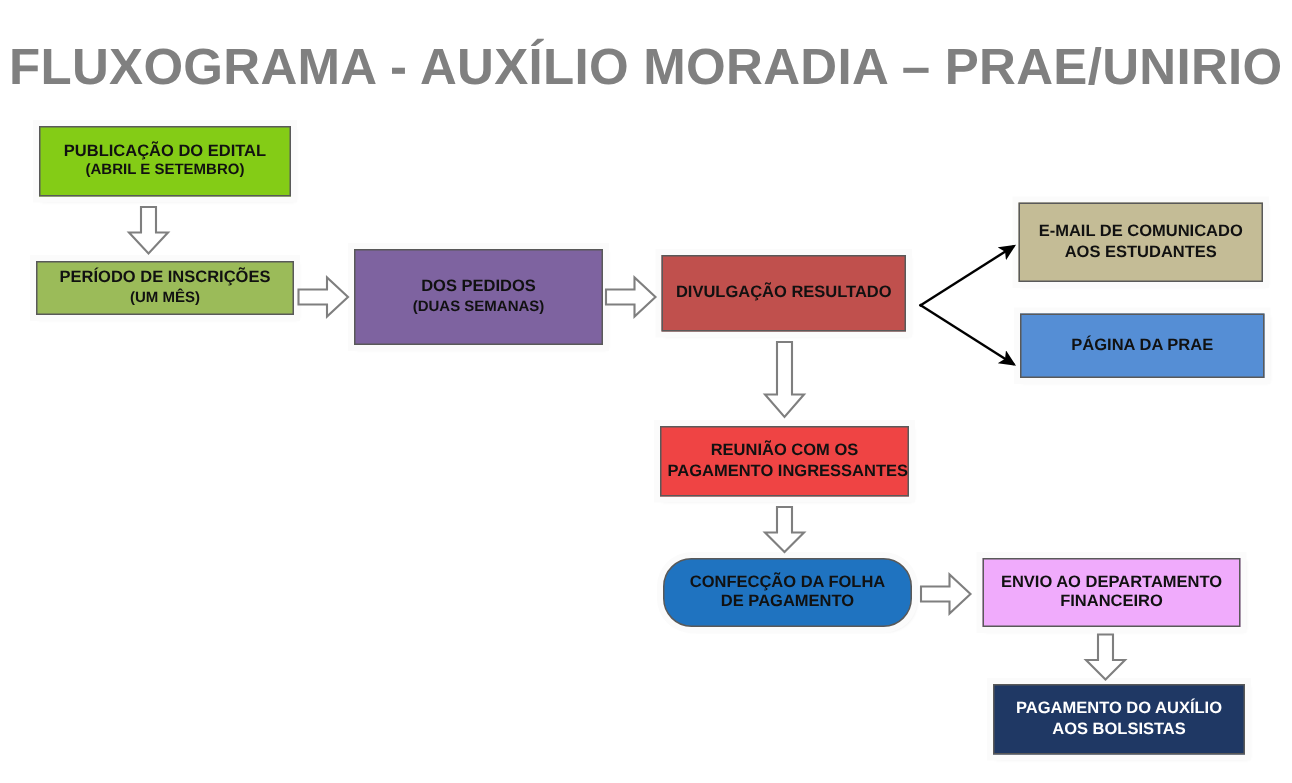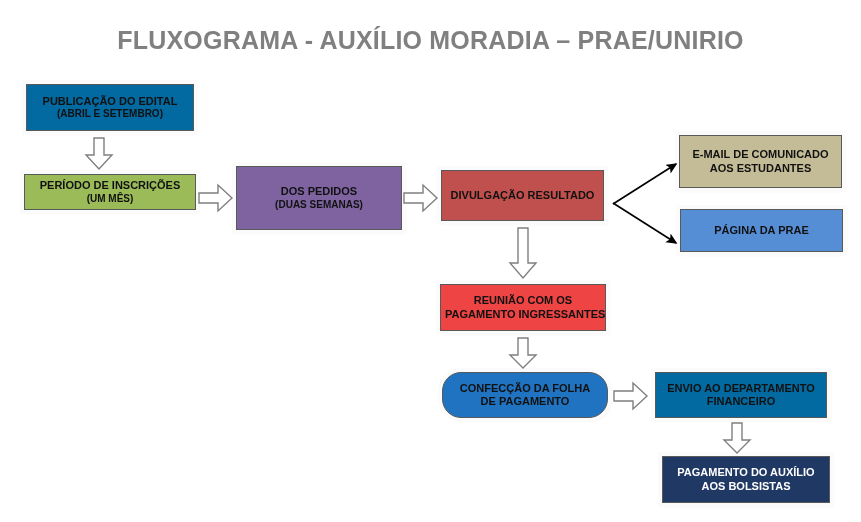--- a/index.html
+++ b/index.html
@@ -22,21 +22,21 @@
     height: 522px;
   }
 
   
   .page-title {
     position: absolute;
     left: 0;
     top: 26px;
     width: 861px;
     text-align: center;
-    font-size: 25px;
+    font-size: 34px;
     font-weight: bold;
     color: #808080;
     letter-spacing: 0.2px;
     white-space: nowrap;
   }
 
   
   .node {
     position: absolute;
     box-sizing: border-box;
@@ -72,21 +72,21 @@
   }
   .lineArrow svg { display: block; overflow: visible; }
 </style>
 </head>
 <body>
 
 <div id="canvas">
 
   <div class="page-title">FLUXOGRAMA - AUXÍLIO MORADIA – PRAE/UNIRIO</div>
 
-  <div class="node" id="n-publicacao" style="left:26px; top:84px; width:168px; height:47px; background:#0369a1;">
+  <div class="node" id="n-publicacao" style="left:26px; top:84px; width:168px; height:47px; background:#84cc16;">
     <span class="line l1">PUBLICAÇÃO DO EDITAL</span>
     <span class="line l2">(ABRIL E SETEMBRO)</span>
   </div>
 
   <div class="node" id="n-periodo" style="left:24px; top:174px; width:172px; height:36px; background:#9BBB59;">
     <span class="line l1">PERÍODO DE INSCRIÇÕES</span>
     <span class="line l2">(UM MÊS)</span>
   </div>
 
   <div class="node" id="n-analise" style="left:236px; top:166px; width:166px; height:64px; background:#7E63A0;">
@@ -110,21 +110,21 @@
   <div class="node" id="n-reuniao" style="left:440px; top:284px; width:166px; height:47px; background:#ef4444;">
     <span class="line l1">REUNIÃO COM OS</span>
     <span class="line l1">PAGAMENTO INGRESSANTES</span>
   </div>
 
   <div class="node" id="n-confeccao" style="left:442px; top:372px; width:166px; height:46px; background:#1F73C0;border-radius:19px;">
     <span class="line l1">CONFECÇÃO DA FOLHA</span>
     <span class="line l1">DE PAGAMENTO</span>
   </div>
 
-  <div class="node" id="n-envio" style="left:655px; top:372px; width:172px; height:46px; background:#0369a1;">
+  <div class="node" id="n-envio" style="left:655px; top:372px; width:172px; height:46px; background:#f0abfc;">
     <span class="line l1">ENVIO AO DEPARTAMENTO</span>
     <span class="line l1">FINANCEIRO</span>
   </div>
 
   <div class="node light" id="n-pagamento" style="left:662px; top:456px; width:168px; height:47px; background:#1F3864;">
     <span class="line l1">PAGAMENTO DO AUXÍLIO</span>
     <span class="line l1">AOS BOLSISTAS</span>
   </div>
 
   <div class="blockarrow" style="left:84px; top:138px; width:30px; height:32px;">

